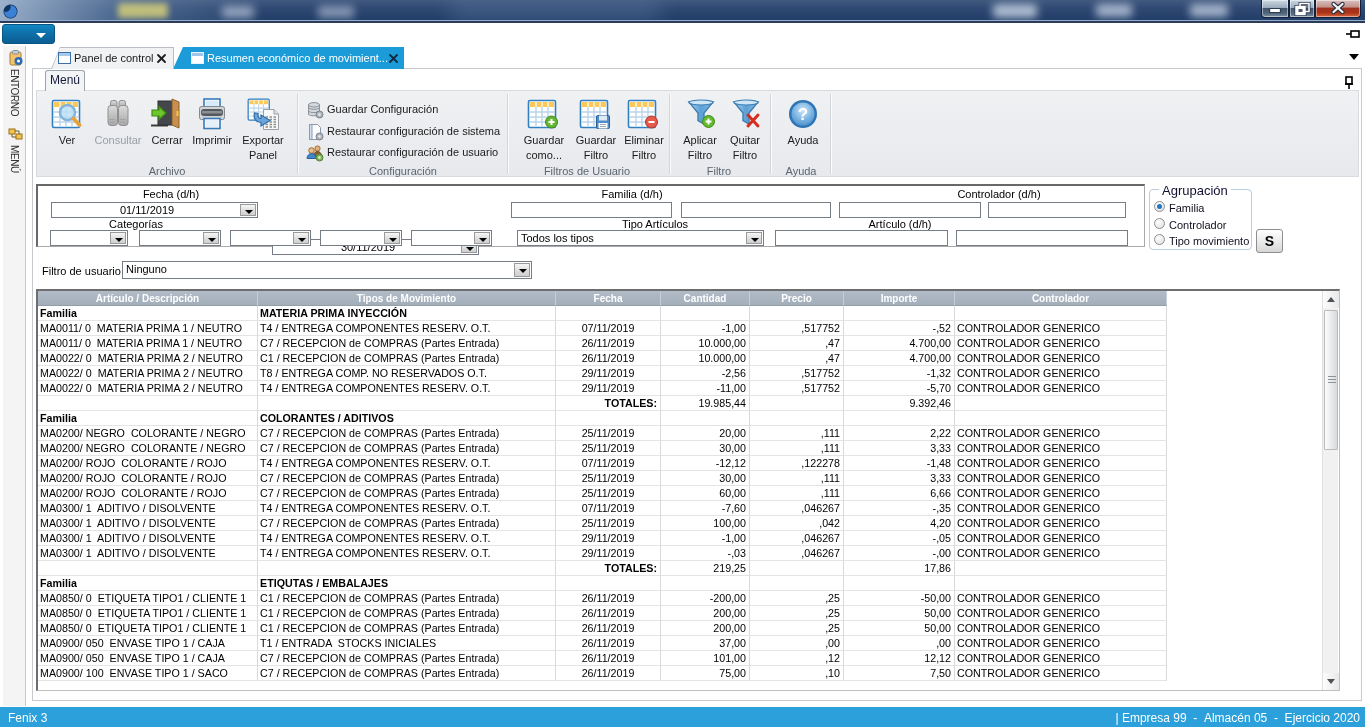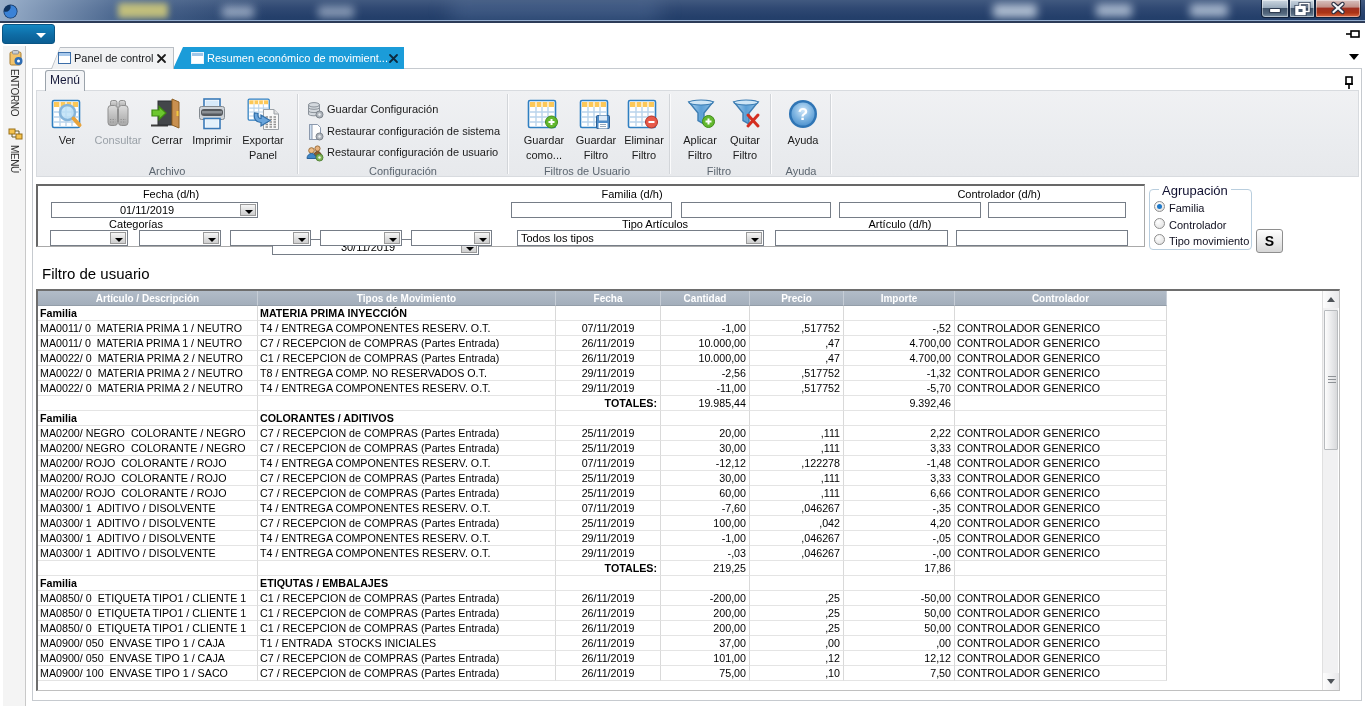--- a/index.html
+++ b/index.html
@@ -72,21 +72,21 @@
 
 
 #agrp { left:1149px; top:189px; width:103px; height:61px; border:1px solid #b9cede; border-radius:4px; }
 #agrp .legend { position:absolute; left:9px; top:-7px; background:#fff; padding:0 3px; font-size:13px; color:#101030; }
 .radio { position:absolute; width:11px; height:11px; border-radius:50%; border:1px solid #8e8e8e; background:radial-gradient(circle at 35% 30%,#fff,#dcdcdc); }
 .radio.sel::after { content:""; position:absolute; left:2px; top:2px; width:5px; height:5px; border-radius:50%; background:#1e78c8; }
 .rlbl { position:absolute; font-size:11px; color:#101020; }
 #sbtn { left:1256px; top:229px; width:27px; height:24px; border:1px solid #8e8e8e; border-radius:3px; background:linear-gradient(180deg,#fefefe,#e8e8e8 60%,#d6d6d6); font-weight:bold; font-size:14px; text-align:center; line-height:22px; color:#000; }
 
 
-#uflabel { left:42px; top:265px; font-size:15px; color:#000;text-align:right; }
+#uflabel { left:42px; top:265px; font-size:11px; color:#000;text-align:right; }
 #ufcombo { left:122px; top:261px; width:410px; height:18px; }
 
 
 #grid { left:36px; top:289px; width:1304px; height:402px; background:#fff;
   border-top:2px solid #6e6e6e; border-left:2px solid #6e6e6e; border-right:1px solid #c0c0c0; border-bottom:1px solid #c0c0c0; }
 #gtable { position:absolute; left:38px; top:291px; border-collapse:separate; border-spacing:0; table-layout:fixed; font-size:10.7px; color:#000; }
 #gtable td, #gtable th { overflow:hidden; white-space:pre; height:15px; padding:0; font-weight:normal; }
 #gtable th { background:linear-gradient(180deg,#b2bcc8,#a3aebb); color:#fff; font-weight:bold; font-size:10px; border-right:1px solid #c6cdd6; border-bottom:1px solid #949ea9; }
 #gtable td { border-right:1px solid #d9d9d9; border-bottom:1px solid #e4e4e4; line-height:14px; }
 #gtable td.l { padding-left:2px; }
@@ -491,20 +491,26 @@
     <div class="radio sel" style="left:4px;top:11px;"></div>
       <div class="rlbl" style="left:19px;top:12px;">Familia</div>
     <div class="radio" style="left:4px;top:28px;"></div>
       <div class="rlbl" style="left:19px;top:29px;">Controlador</div>
     <div class="radio" style="left:4px;top:44px;"></div>
       <div class="rlbl" style="left:19px;top:45px;">Tipo movimiento</div>
   </div>
   <div id="sbtn" class="abs">S</div>
 
   <div id="uflabel" class="abs">Filtro de usuario</div>
+  <div id="ufcombo" class="combo">
+      <div class="ctext">Ninguno</div>
+      <div class="cbtn">
+        <i></i>
+      </div>
+    </div>
 
   <div id="grid" class="abs"></div>
   <table id="gtable" class="abs">
     <colgroup>
         <col style="width:220px">
         <col style="width:298px">
         <col style="width:105px">
         <col style="width:89px">
         <col style="width:94px">
         <col style="width:111px">
@@ -754,14 +760,18 @@
         <div class="arrow-up"></div>
       </div>
     <div class="sbtn" style="top:382px;">
         <div class="arrow-dn"></div>
       </div>
     <div id="vthumb">
         <div class="grip"></div>
       </div>
   </div>
 
+  <div id="status" class="abs">
+    <div class="abs" style="left:8px;top:4px;">Fenix 3</div>
+    <div class="abs" style="right:5px;top:4px;">| Empresa 99&nbsp;&nbsp;-&nbsp;&nbsp;Almacén 05&nbsp;&nbsp;-&nbsp;&nbsp;Ejercicio 2020</div>
+  </div>
 
 </div>
 
 </body></html>

